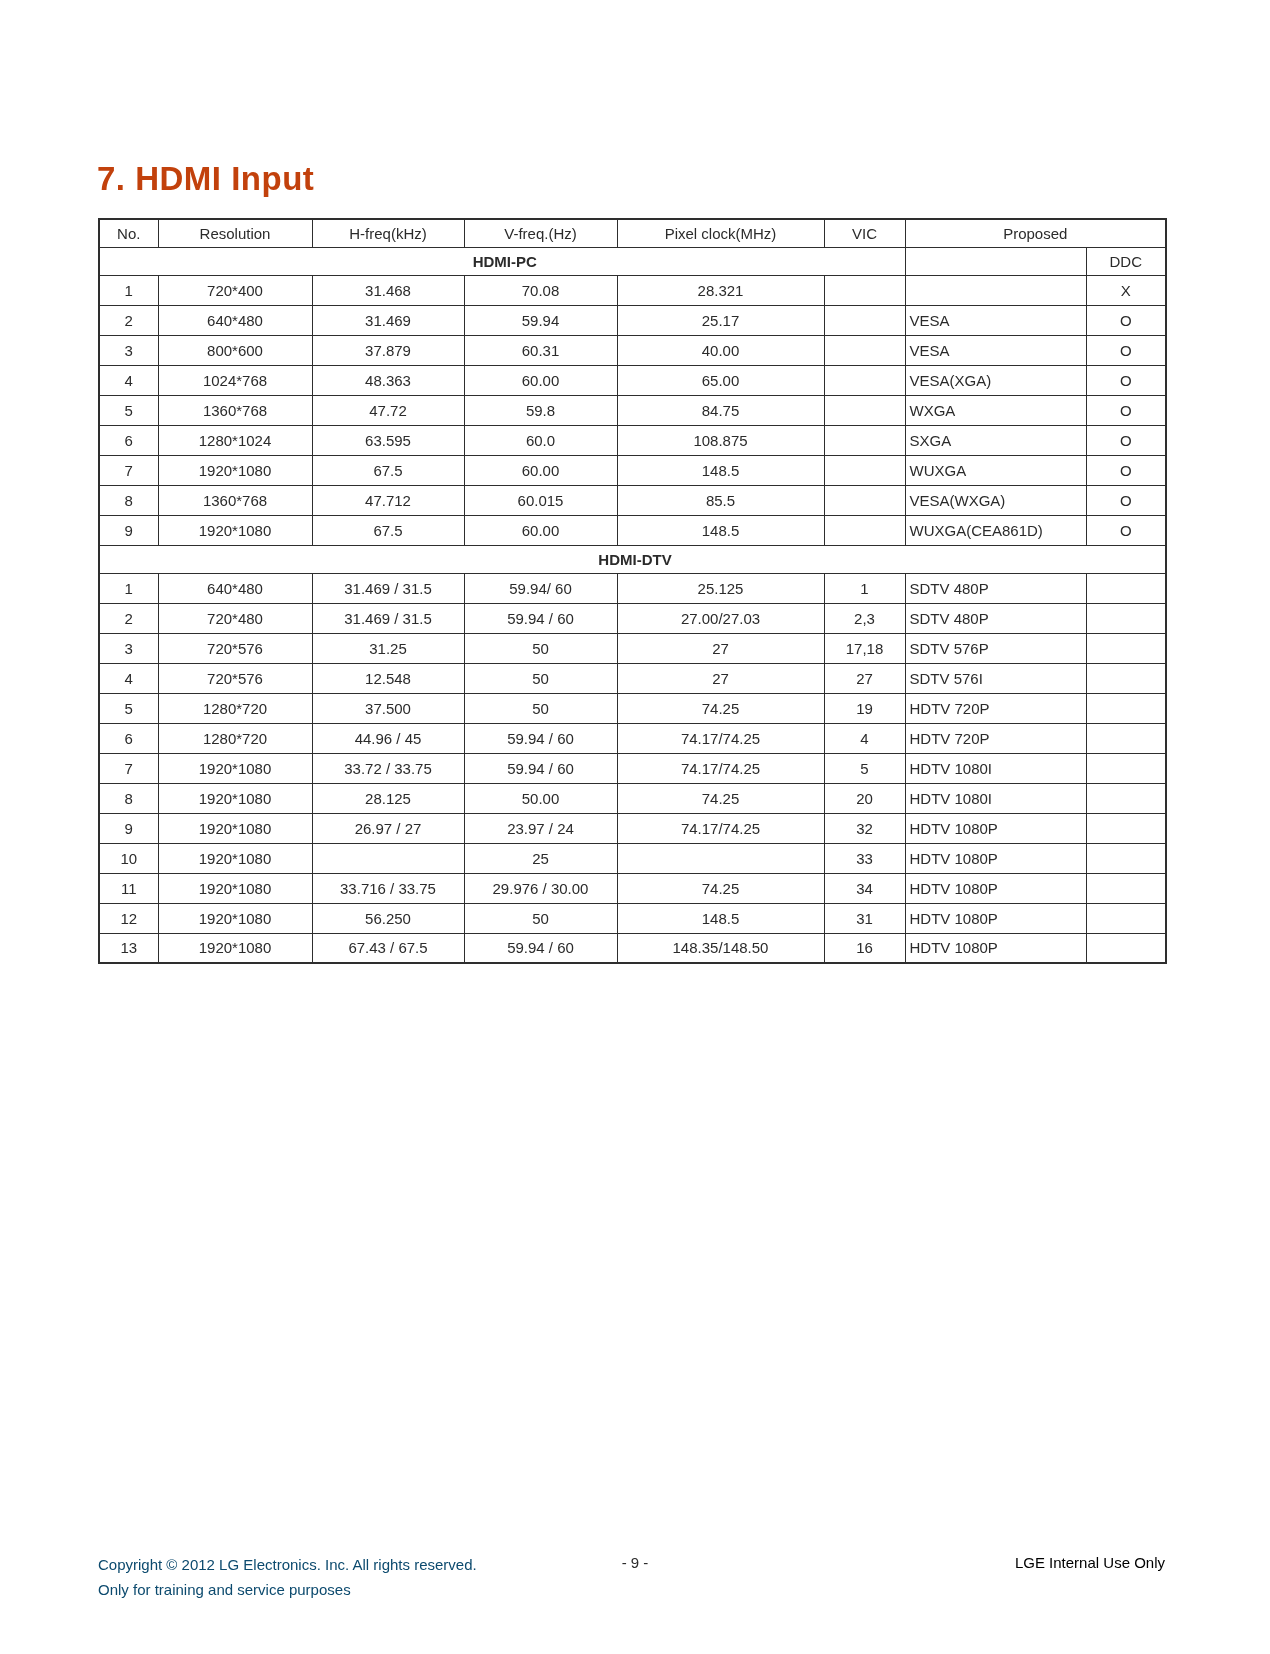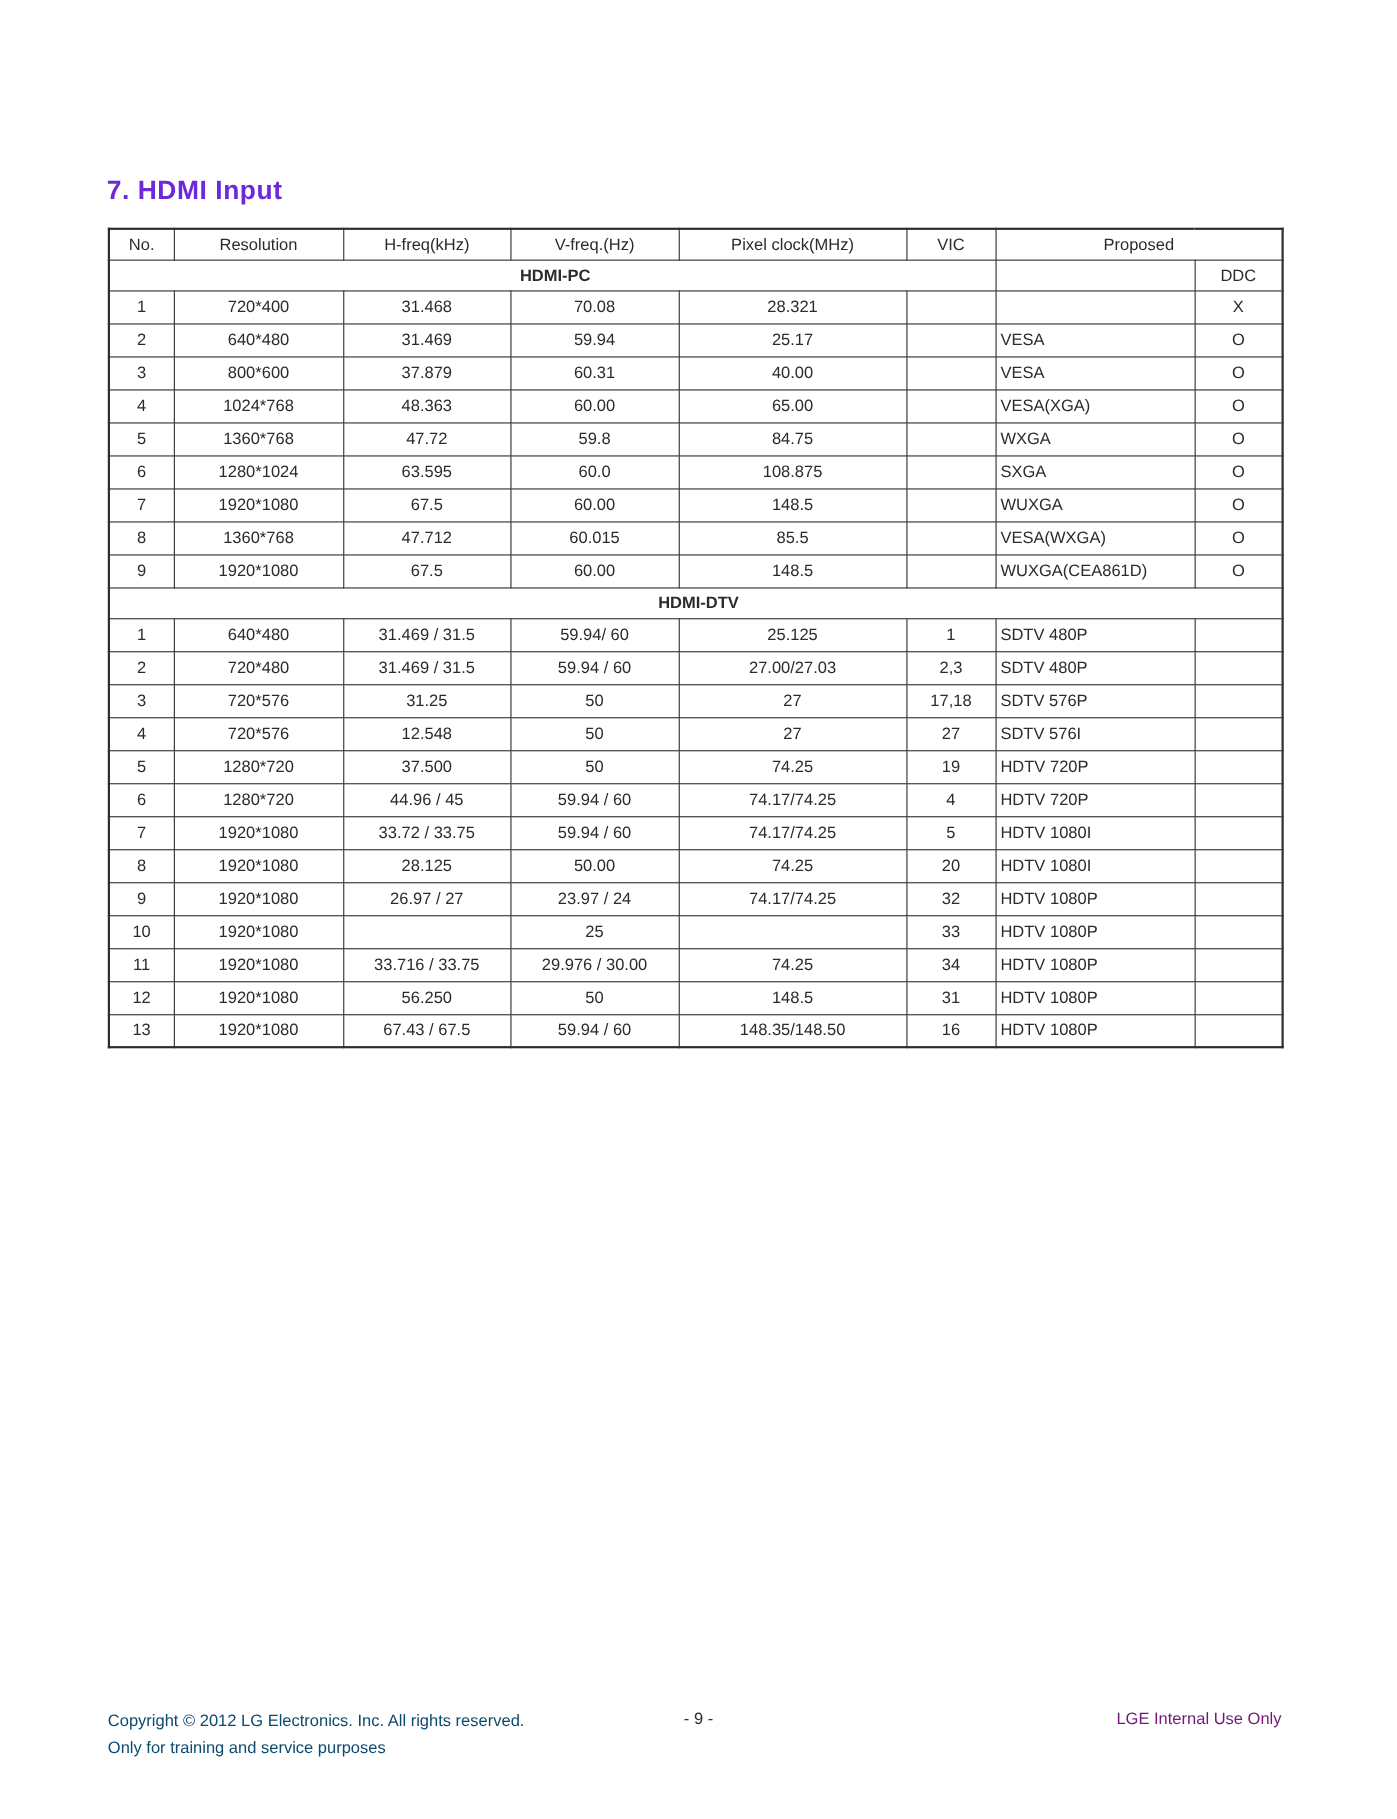--- a/index.html
+++ b/index.html
@@ -8,29 +8,29 @@
     width: 1270px;
     height: 1654px;
     position: relative;
     font-family: "Liberation Sans", sans-serif;
     color: #2b2b2b;
   }
   .page-title {
     position: absolute;
     left: 97px;
     top: 160px;
-    font-size: 24px;
+    font-size: 33px;
     font-weight: bold;
     letter-spacing: 0.5px;
-    color: #6d28d9;
+    color: #c2410c;
   }
   table.hdmi-table {
     position: absolute;
     left: 98px;
-    top: 207px;
+    top: 218px;
     width: 1069px;
     border-collapse: collapse;
     table-layout: fixed;
     border: 2px solid #2e2e2e;
   }
   table.hdmi-table td {
     border: 1.5px solid #2e2e2e;
     font-size: 15px;
     text-align: center;
     vertical-align: middle;
@@ -68,21 +68,21 @@
     width: 1270px;
     text-align: center;
     font-size: 15px;
     color: #2b2b2b;
   }
   .footer-right {
     position: absolute;
     right: 105px;
     top: 1554px;
     font-size: 15px;
-    color: #701a75;
+    color: #000000;
   }
 </style>
 </head>
 <body>
 
 <h1 class="page-title">7. HDMI Input</h1>
 
 <table class="hdmi-table">
   <colgroup>
     <col style="width:59px">

